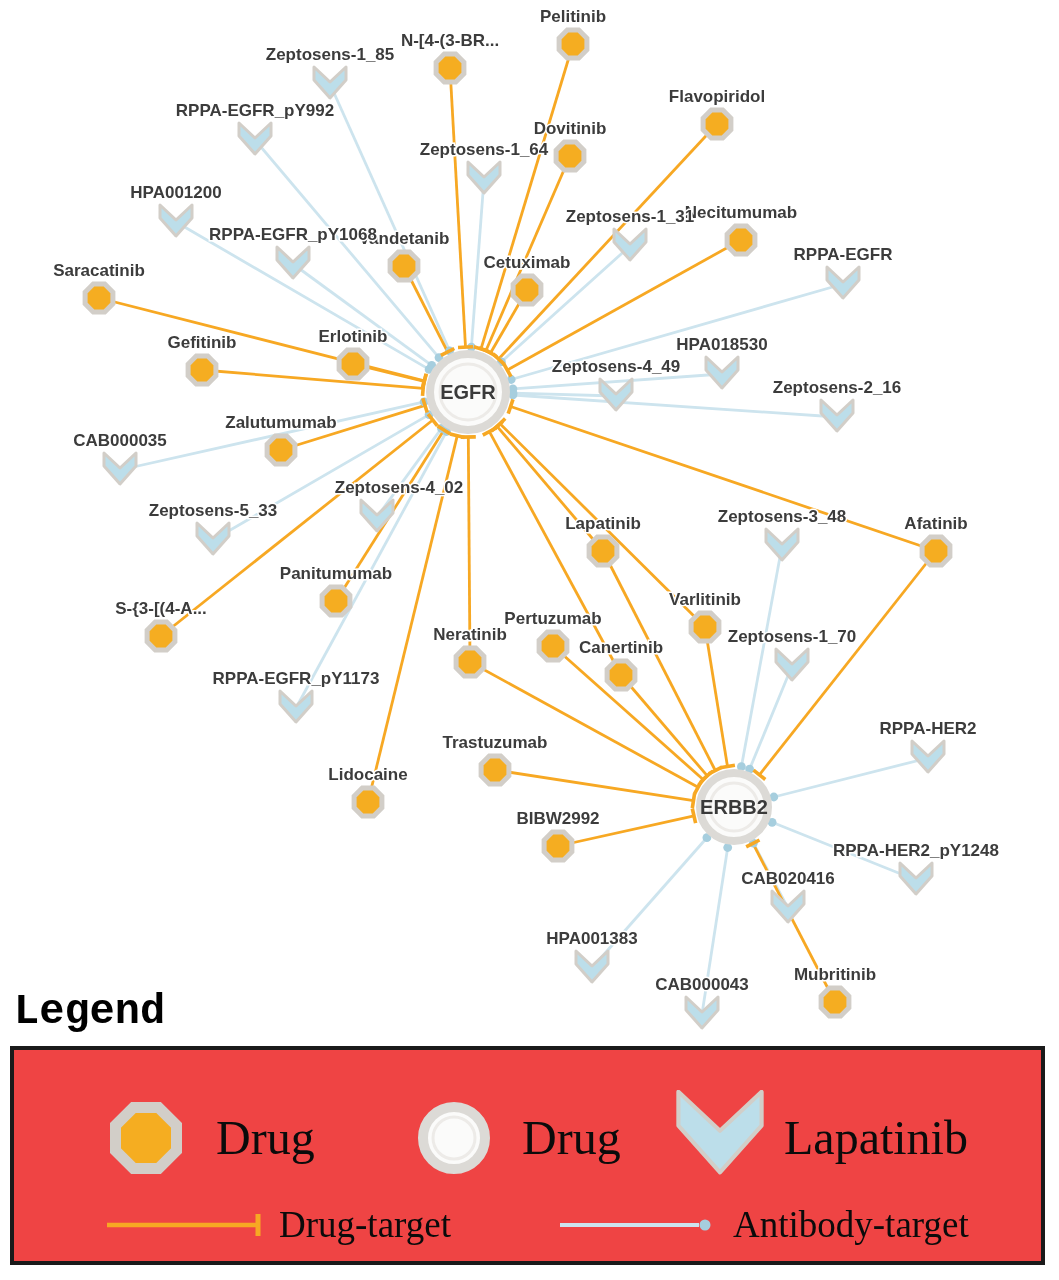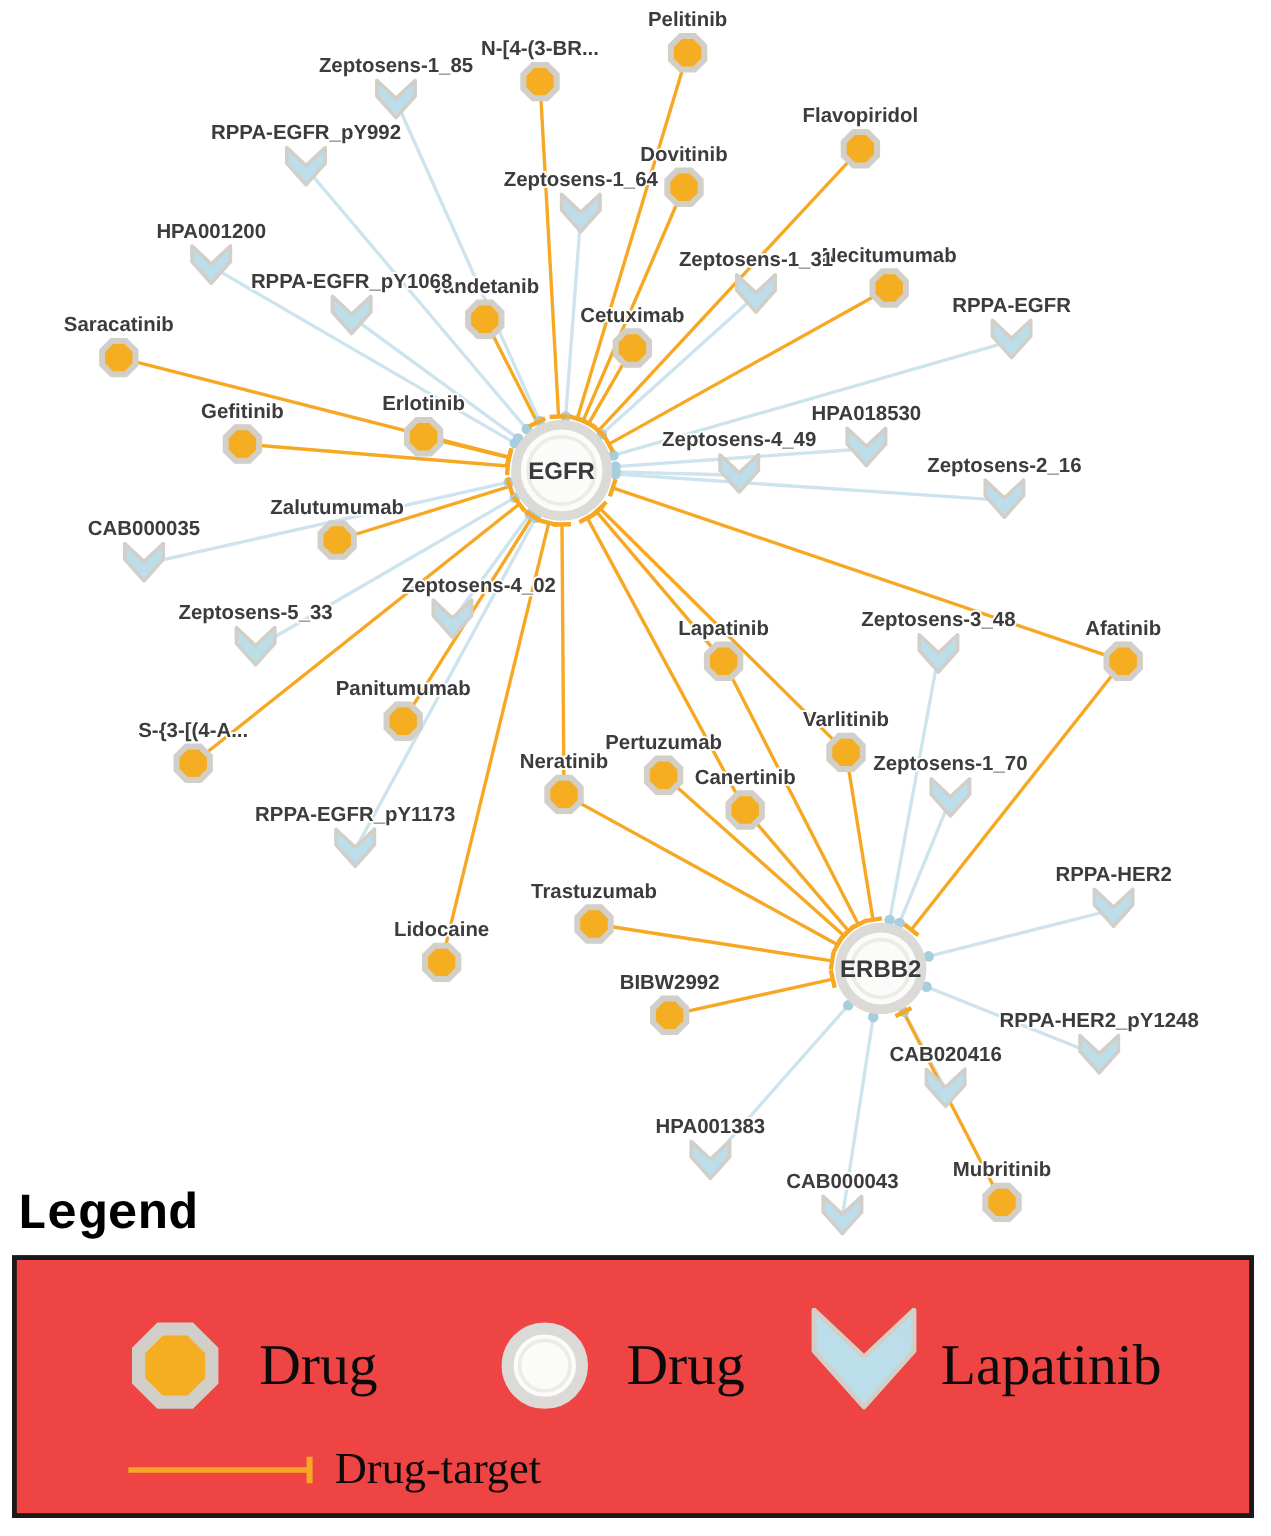--- a/index.html
+++ b/index.html
@@ -274,15 +274,22 @@
     </div>
 
     <div class="legend-item" id="li-drug-target">
       <svg width="175" height="34" viewBox="0 0 175 34">
         <line x1="3" y1="17" x2="152" y2="17" stroke="var(--edge-drug)" stroke-width="4.5"></line>
         <line x1="154" y1="6" x2="154" y2="28" stroke="var(--edge-drug)" stroke-width="5"></line>
       </svg>
       <span class="legend-edge-label">Drug-target</span>
     </div>
 
+    <div class="legend-item" id="li-antibody-target">
+      <svg width="162" height="34" viewBox="0 0 162 34">
+        <line x1="3" y1="17" x2="142" y2="17" stroke="var(--edge-antibody)" stroke-width="4"></line>
+        <circle cx="148" cy="17" r="5.5" fill="var(--edge-antibody-dot)"></circle>
+      </svg>
+      <span class="legend-edge-label">Antibody-target</span>
+    </div>
 
   </div>
 </div>
 
 </body></html>

